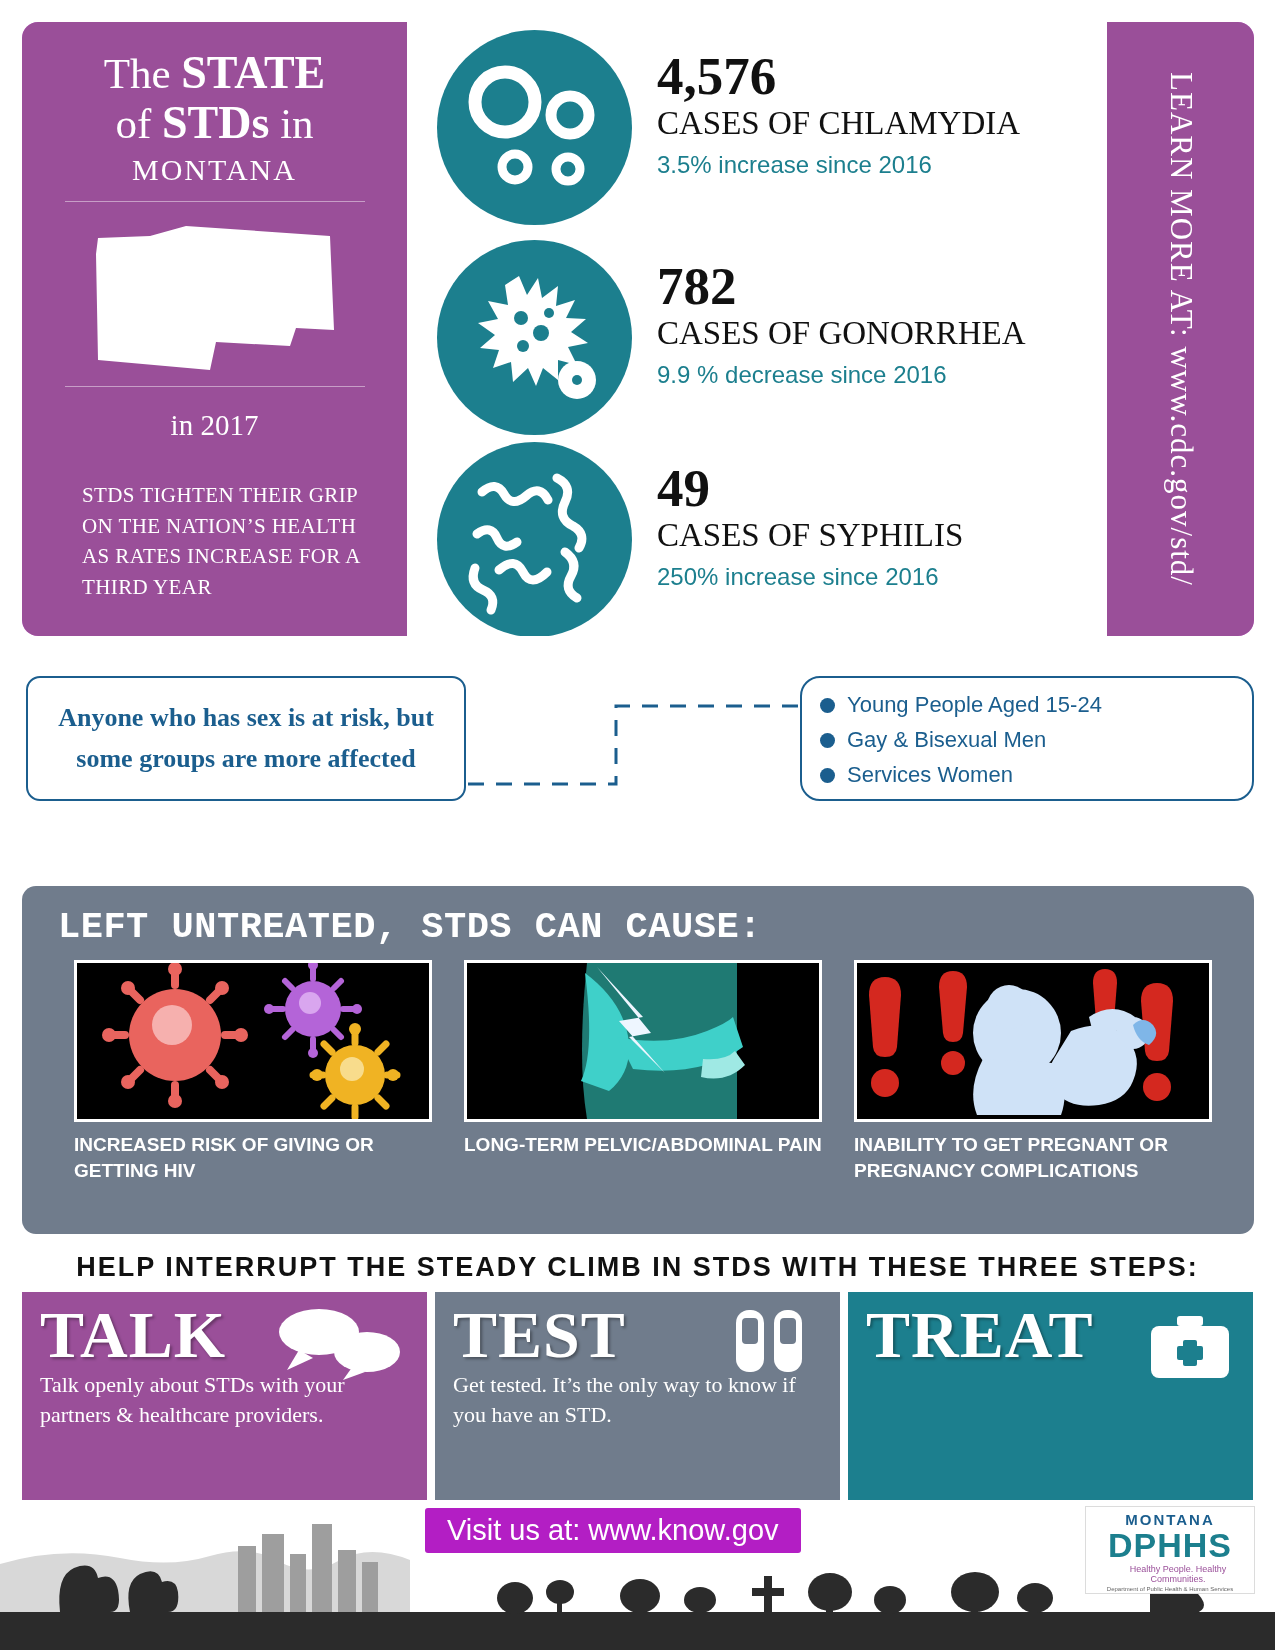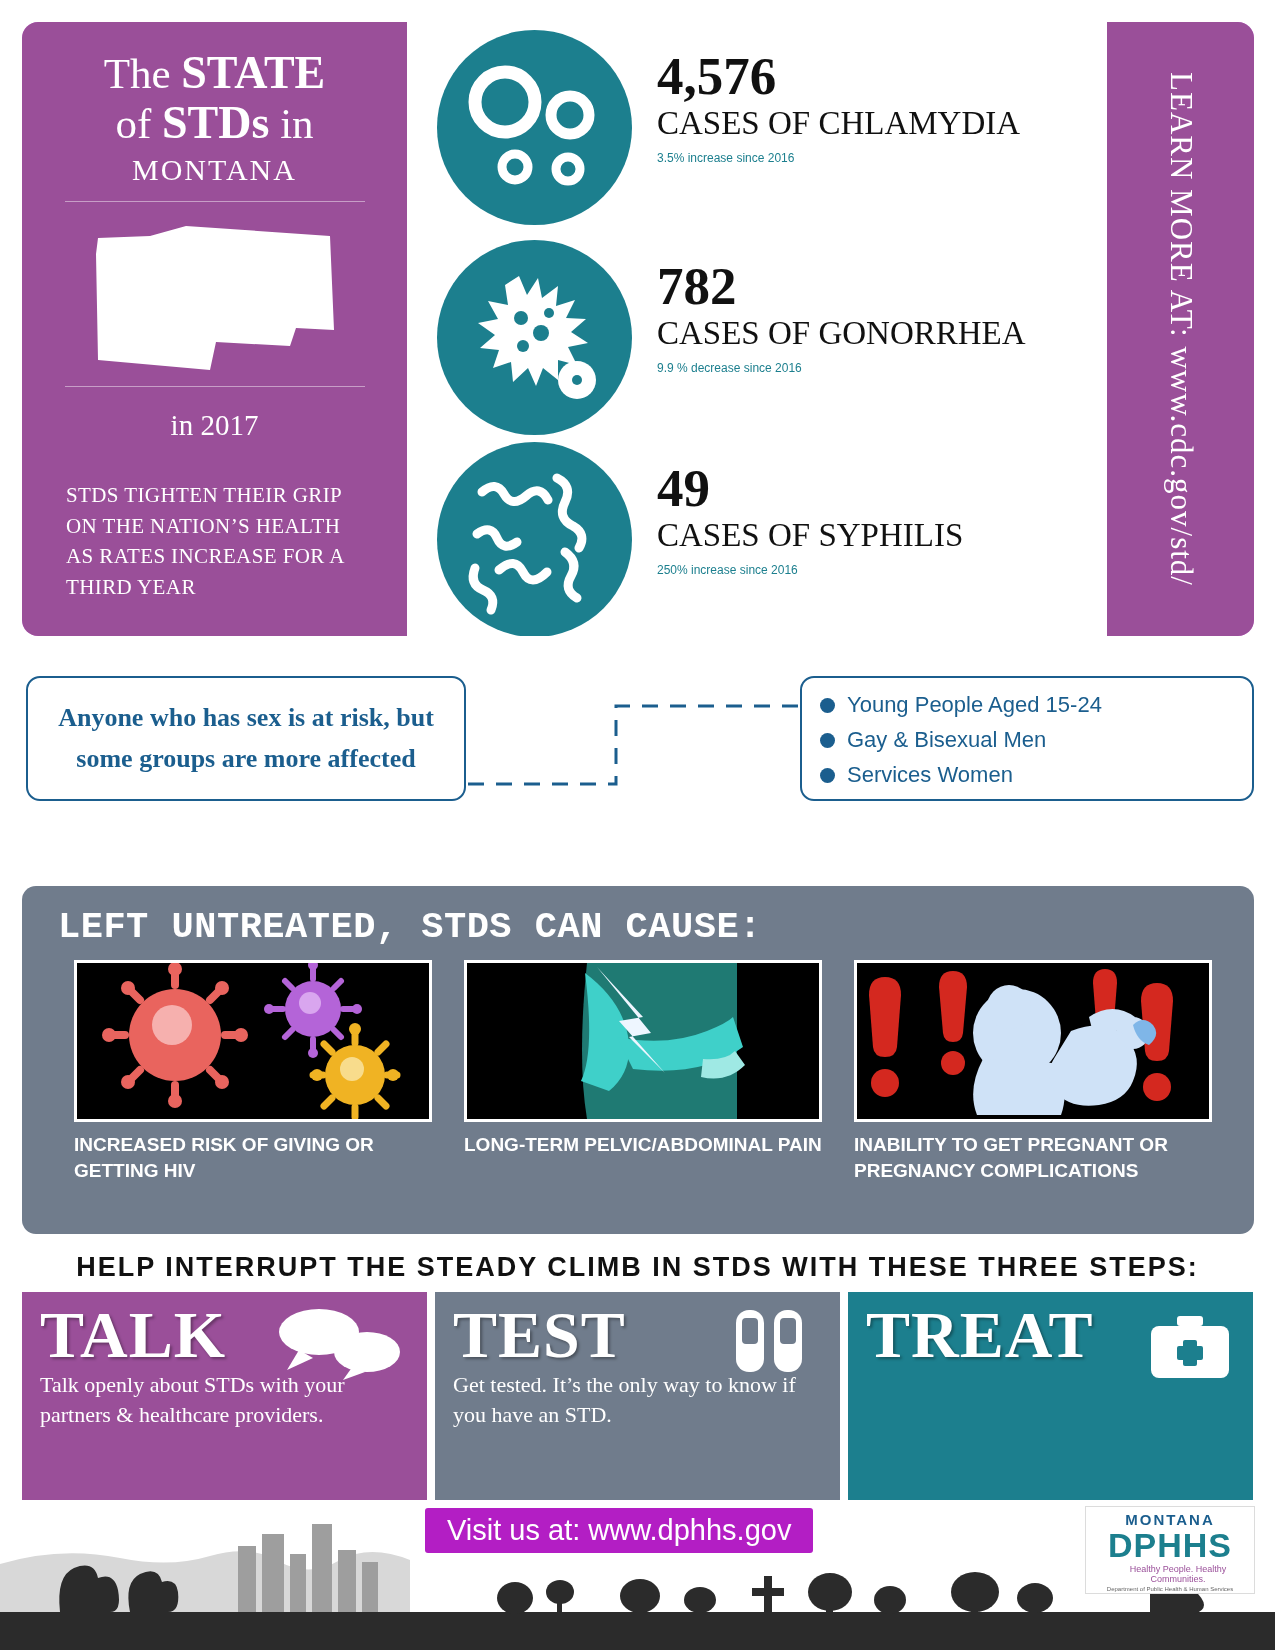--- a/index.html
+++ b/index.html
@@ -54,21 +54,21 @@
     width:300px; height:1px; background:rgba(255,255,255,.45);
     margin:16px auto 0 auto;
   }
   .hero-year {
     text-align:center;
     font-family:"Liberation Serif", serif;
     font-size:29px;
     margin-top:22px;
   }
   .hero-blurb {
-    margin:38px 0 0 44px;
+    margin:38px 0 0 60px;
     width:300px;
     font-family:"Liberation Serif", serif;
     font-size:21px;
     line-height:1.45;
     letter-spacing:.4px;
   }
 
   .hero-mid {
     position:absolute; left:385px; top:0; width:700px; height:614px;
     background:#ffffff;
@@ -83,21 +83,21 @@
   .stat-num {
     font-family:"Liberation Serif", serif;
     font-weight:bold; font-size:53px; color:#111; line-height:1;
   }
   .stat-cases {
     font-family:"Liberation Serif", serif;
     font-size:33px; color:#111; line-height:1.15; margin-top:2px;
   }
   .stat-sub {
     font-family:"Liberation Sans", sans-serif;
-    font-size:12px; color:#1c7f8e; margin-top:8px;
+    font-size:24px; color:#1c7f8e; margin-top:8px;
   }
 
   .hero-right {
     position:absolute; left:1085px; top:0; width:147px; height:614px;
     background:#9a4f99; color:#ffffff;
   }
   .hero-right .vert {
     position:absolute;
     left:50%; top:50%;
     transform:translate(-50%,-50%) rotate(90deg);
@@ -118,21 +118,21 @@
     margin:0; padding:0 16px;
     color:#1b5e8e;
     font-family:"Liberation Serif", serif;
     font-weight:bold;
     font-size:26px;
     line-height:1.55;
     text-align:center;
   }
   .risk-right {
     position:absolute; left:800px; top:676px; width:454px; height:125px;
-    border:2px solid #1b5e8e; border-radius:14px; background:#fff;
+    border:2px solid #1b5e8e; border-radius:20px; background:#fff;
     padding:14px 0 0 18px;
   }
   .risk-item { display:flex; align-items:center; margin-bottom:9px; }
   .risk-dot {
     width:15px; height:15px; border-radius:50%; background:#1b5e8e;
     margin-right:12px; flex:none;
   }
   .risk-item span {
     color:#1b5e8e; font-size:22px; font-family:"Liberation Sans", sans-serif;
   }
@@ -532,20 +532,20 @@
         <rect x="887" y="100" width="5" height="14"></rect>
       <ellipse cx="975" cy="92" rx="24" ry="20"></ellipse>
         <rect x="971" y="92" width="7" height="22"></rect>
       <ellipse cx="1035" cy="98" rx="18" ry="15"></ellipse>
         <rect x="1032" y="98" width="5" height="16"></rect>
       <path d="M1150 90 q20 -20 44 0 q20 18 0 24 h-44 z"></path>
     </g>
   </svg>
 </div>
 
-<div class="visit">Visit us at: www.dphhs.gov</div>
+<div class="visit">Visit us at: www.know.gov</div>
 
 <div class="logo">
   <div class="mt">MONTANA</div>
   <div class="dp">DPHHS</div>
   <div class="tag">Healthy People. Healthy Communities.</div>
   <div class="tag2">Department of Public Health &amp; Human Services</div>
 </div>
 
 </body></html>

